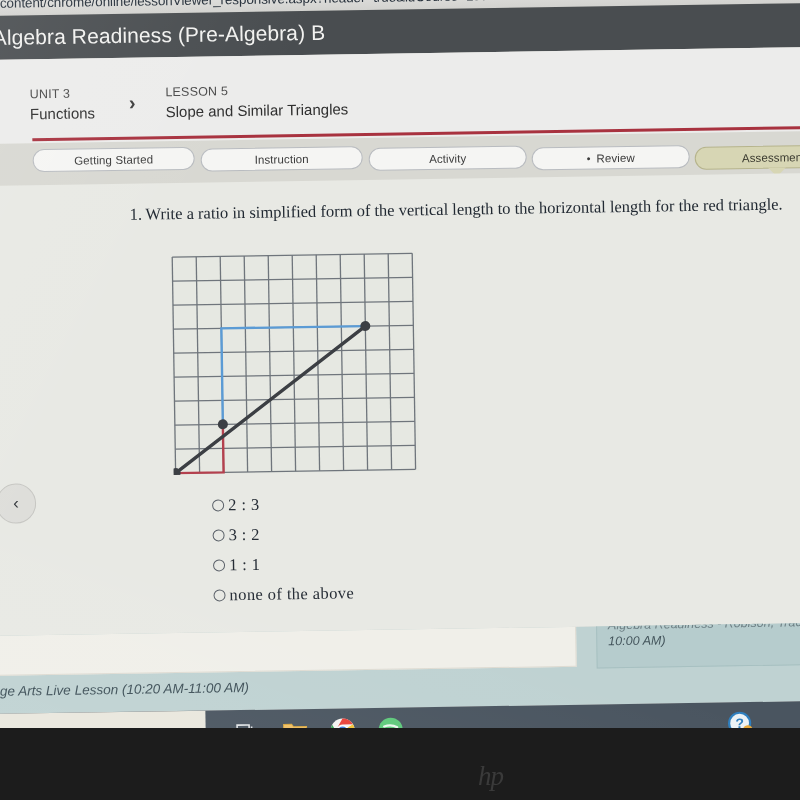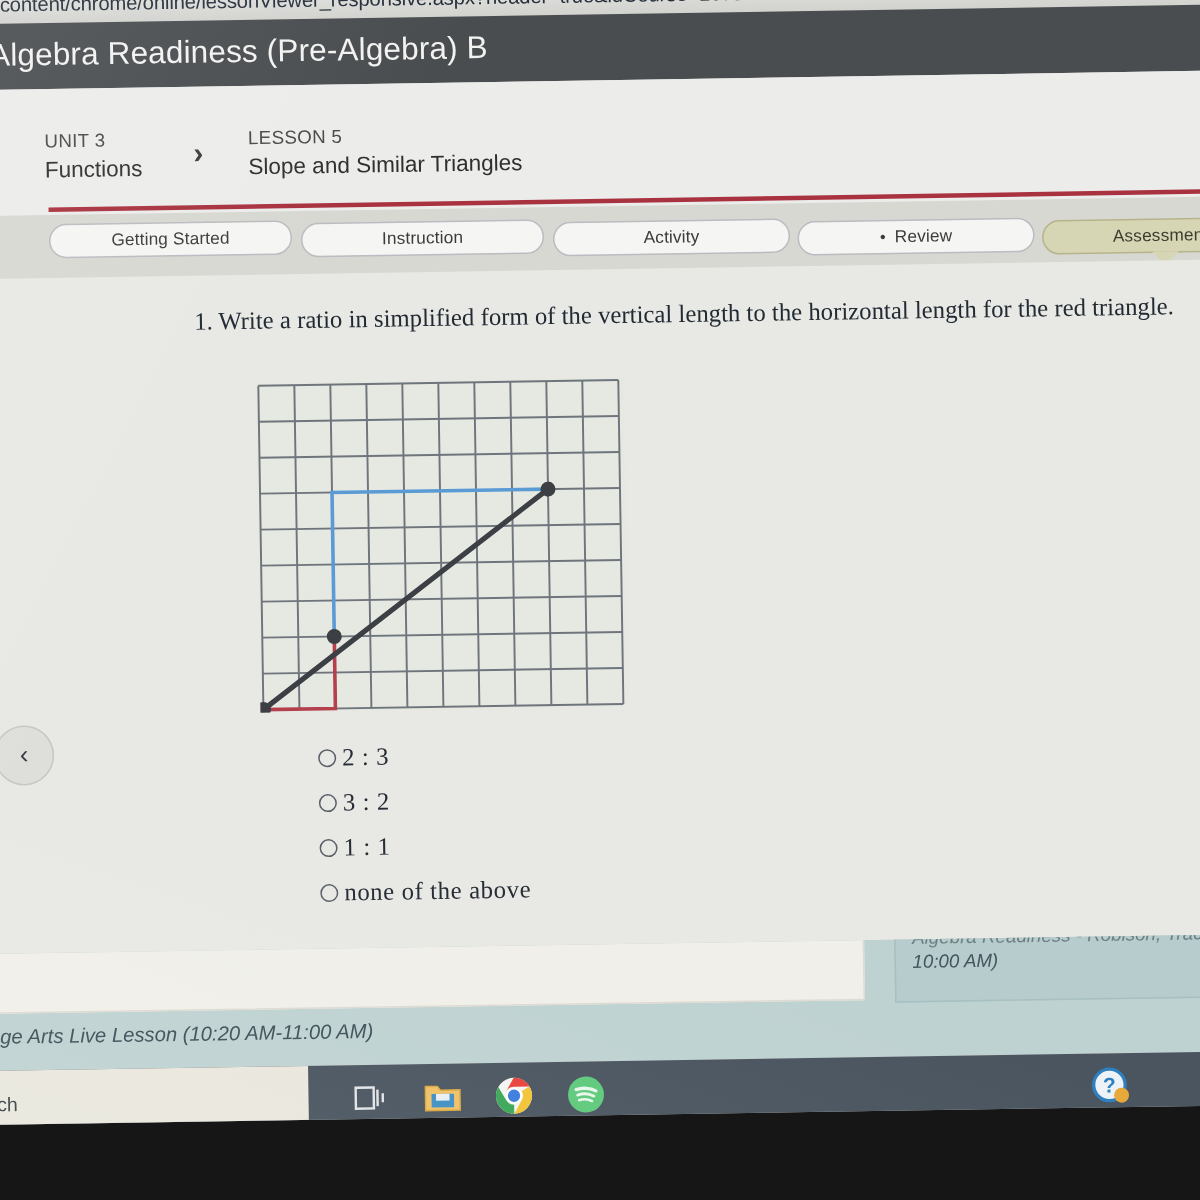--- a/index.html
+++ b/index.html
@@ -508,13 +508,16 @@
           <circle cx="12" cy="12" r="10.5" fill="#ecf2f5" stroke="#2f7fbe" stroke-width="2.2"></circle>
           <text x="12" y="17" font-family="Liberation Sans, sans-serif" font-size="14" font-weight="bold" fill="#2f7fbe" text-anchor="middle">?</text>
           <circle cx="20" cy="19" r="5" fill="#e8a93a"></circle>
         </svg>
       </div>
     </div>
 
     <div class="glare"></div>
   </div>
 
+  <div class="bezel">
+    <div class="hp-logo">hp</div>
+  </div>
 </div>
 
 </body></html>

